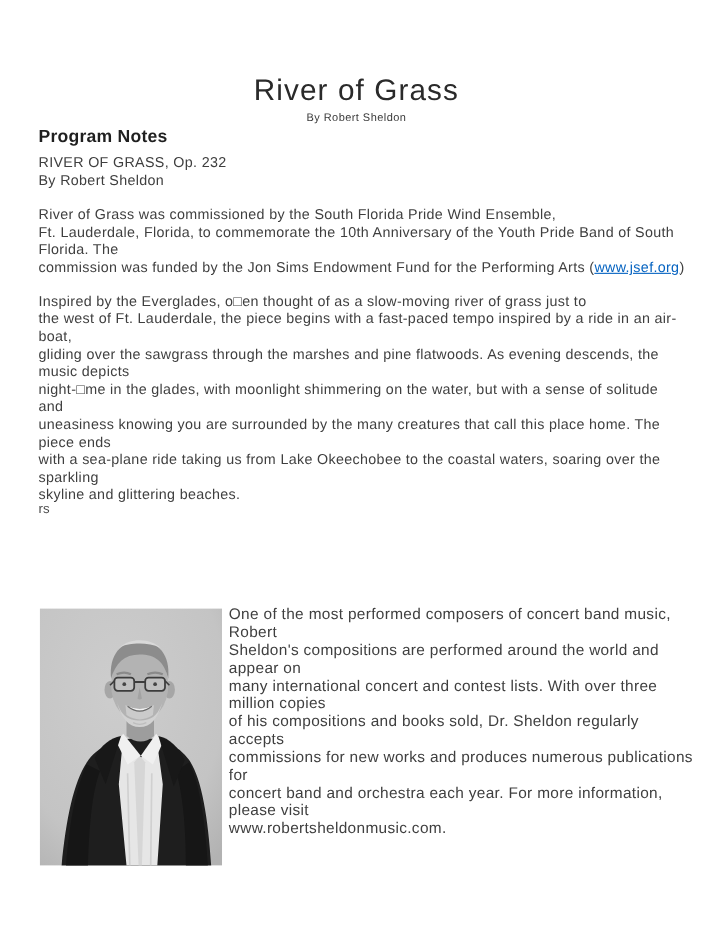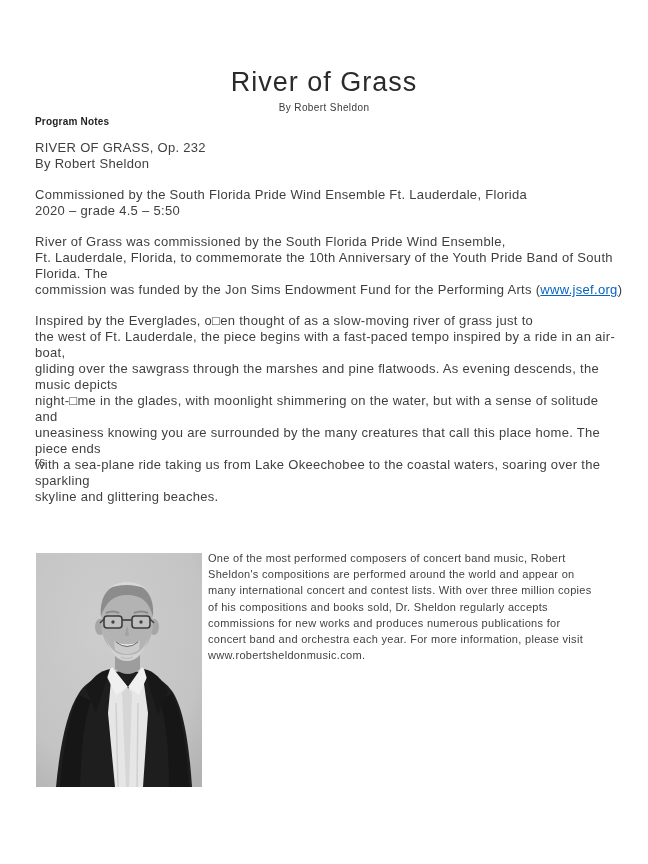--- a/index.html
+++ b/index.html
@@ -32,21 +32,21 @@
     width: 100%;
     text-align: center;
     font-size: 10px;
     letter-spacing: 0.4px;
     color: #3a3a3a;
   }
   .pn-heading {
     position: absolute;
     top: 116px;
     left: 35px;
-    font-size: 10px;
+    font-size: 16px;
     font-weight: 700;
     letter-spacing: 0.2px;
     color: #1f1f1f;
   }
   .main-text {
     position: absolute;
     top: 140px;
     left: 35px;
     width: 585px;
     font-size: 13px;
@@ -87,41 +87,39 @@
   }
   .about-heading {
     font-size: 11px;
     font-weight: 700;
     letter-spacing: 0.2px;
     color: #1f1f1f;
     line-height: 17px;
   }
   .about-body {
     white-space: pre-line;
-    font-size: 11px;
+    font-size: 14px;
     line-height: 16.2px;
     letter-spacing: 0.3px;
     color: #3f3f3f;
   }
 </style>
 </head>
 <body>
 
 <div class="page">
 
   <h1 class="doc-title">River of Grass</h1>
   <div class="doc-byline">By Robert Sheldon</div>
 
   <div class="pn-heading">Program Notes</div>
 
   <div class="main-text">
     <div class="block">RIVER OF GRASS, Op. 232
 By Robert Sheldon</div>
-    <div class="block">Commissioned by the South Florida Pride Wind Ensemble Ft. Lauderdale, Florida
-2020 – grade 4.5 – 5:50</div>
     <div class="block"><span>River of Grass was commissioned by the South Florida Pride Wind Ensemble,
 Ft. Lauderdale, Florida, to commemorate the 10th Anniversary of the Youth Pride Band of South Florida. The</span>
 <span class="inline-line"><span>commission was funded by the Jon Sims Endowment Fund for the Performing Arts (</span><a class="doc-link" href="#">www.jsef.org</a><span>)</span></span></div>
     <div class="block">Inspired by the Everglades, o□en thought of as a slow-moving river of grass just to
 the west of Ft. Lauderdale, the piece begins with a fast-paced tempo inspired by a ride in an air-boat,
 gliding over the sawgrass through the marshes and pine flatwoods. As evening descends, the music depicts
 night-□me in the glades, with moonlight shimmering on the water, but with a sense of solitude and
 uneasiness knowing you are surrounded by the many creatures that call this place home. The piece ends
 with a sea-plane ride taking us from Lake Okeechobee to the coastal waters, soaring over the sparkling
 skyline and glittering beaches.</div>

